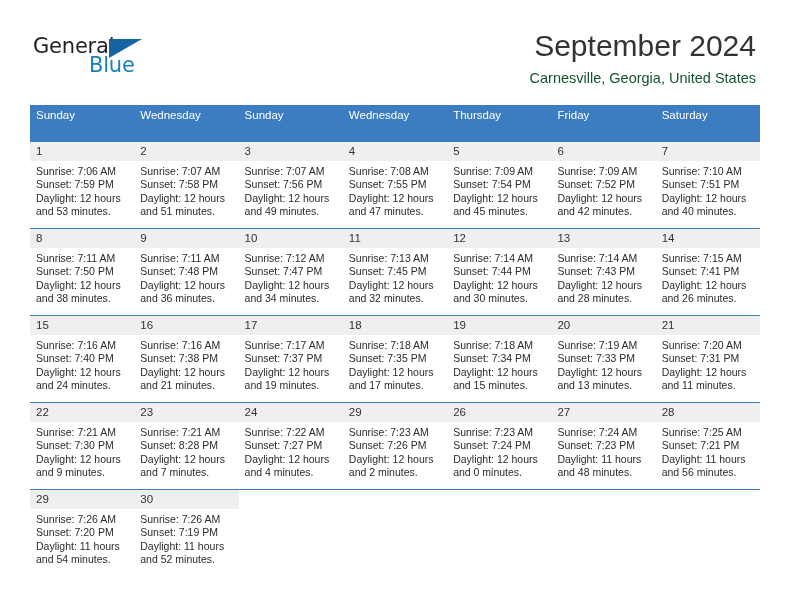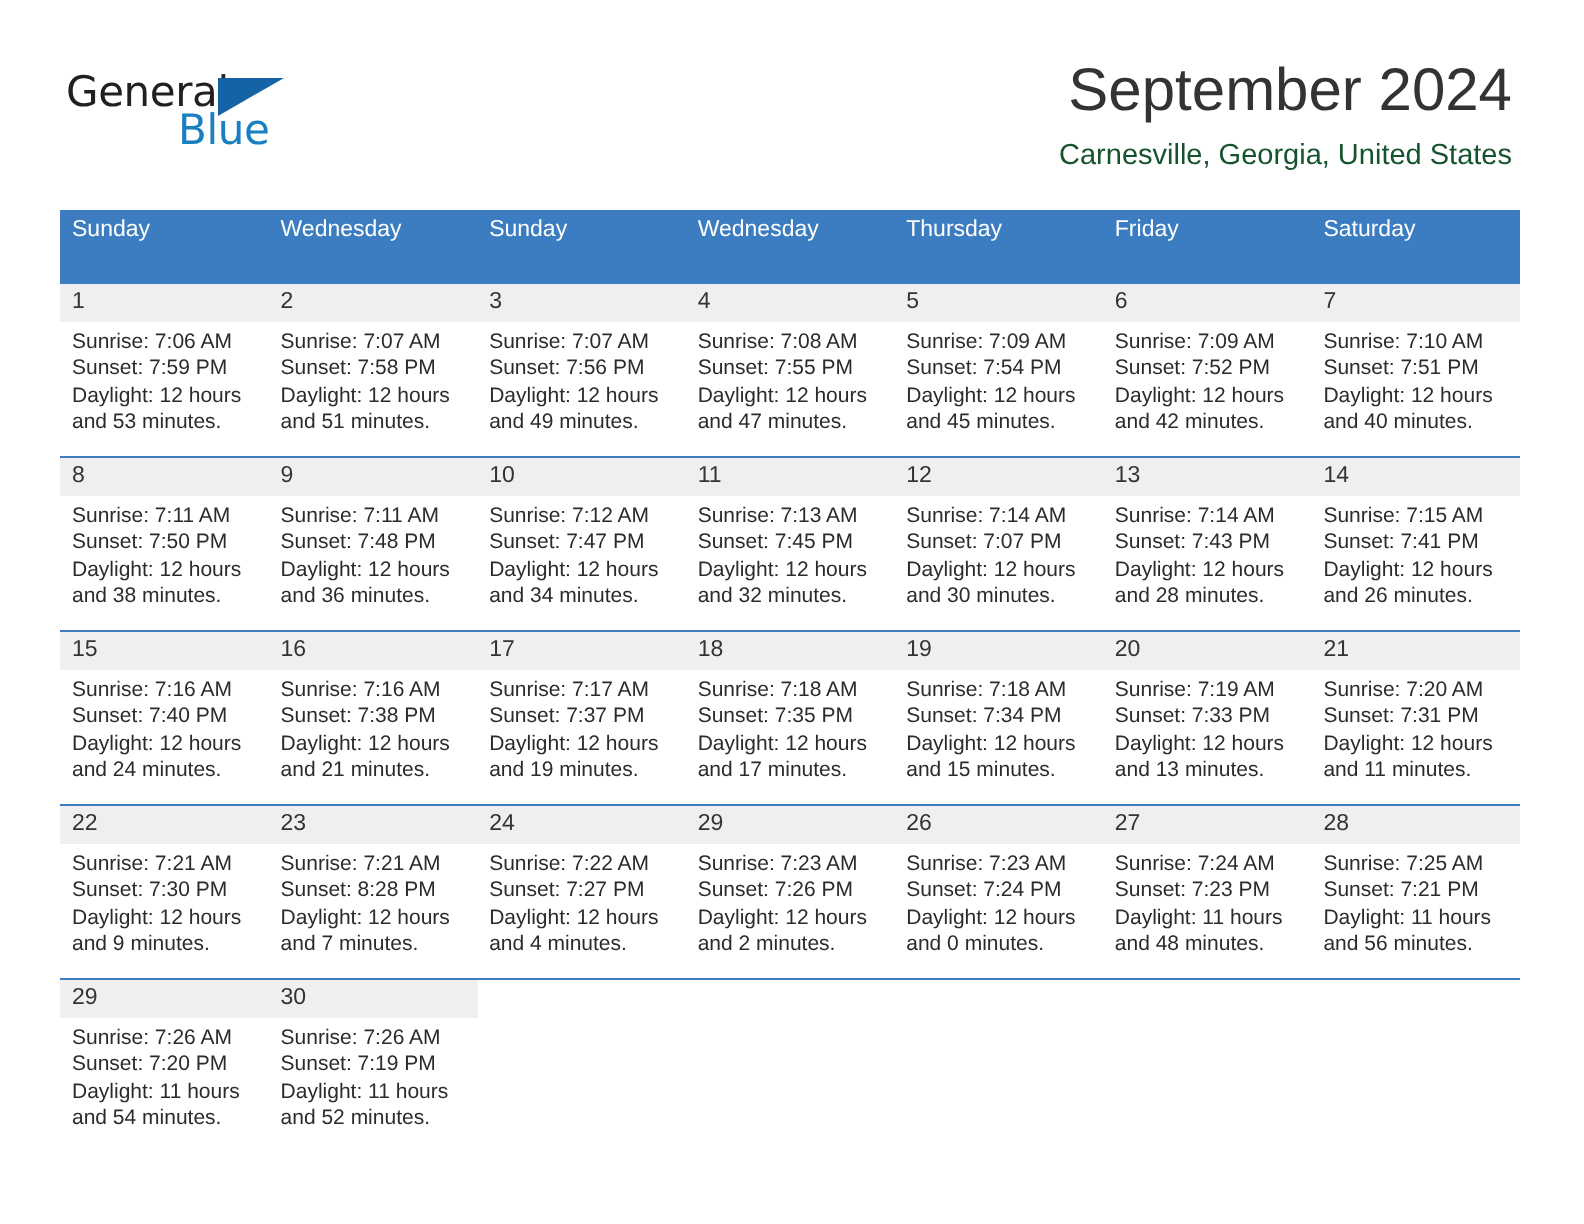--- a/index.html
+++ b/index.html
@@ -289,21 +289,21 @@
                 <div>Sunset: 7:45 PM</div>
                 <div class="wrapline">Daylight: 12 hours and 32 minutes.</div>
               </div>
             </div>
           </td>
           <td>
             <div class="cell-inner">
               <div class="daynum">12</div>
               <div class="details">
                 <div>Sunrise: 7:14 AM</div>
-                <div>Sunset: 7:07 PM</div>
+                <div>Sunset: 7:44 PM</div>
                 <div class="wrapline">Daylight: 12 hours and 30 minutes.</div>
               </div>
             </div>
           </td>
           <td>
             <div class="cell-inner">
               <div class="daynum">13</div>
               <div class="details">
                 <div>Sunrise: 7:14 AM</div>
                 <div>Sunset: 7:43 PM</div>

